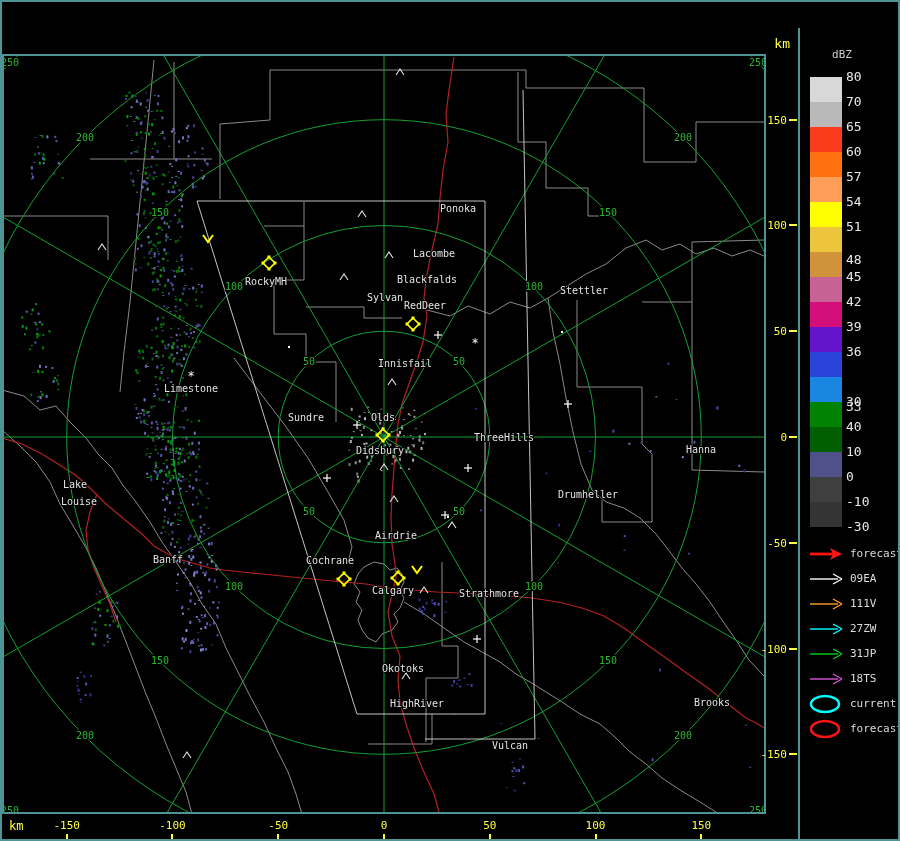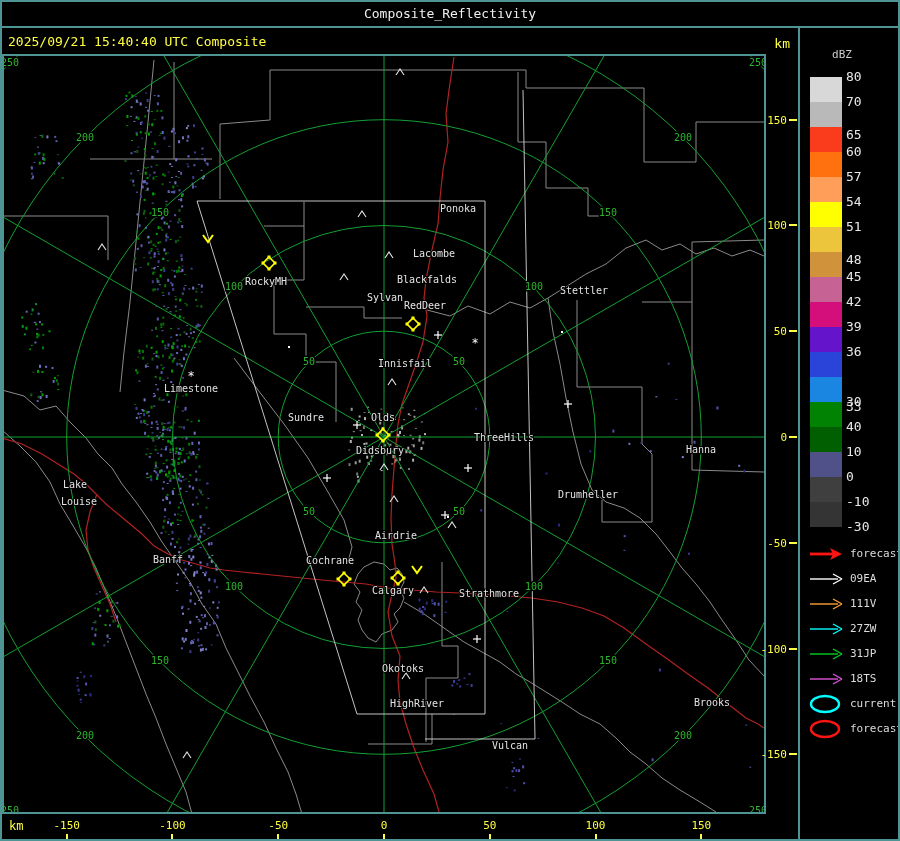--- a/index.html
+++ b/index.html
@@ -25,26 +25,20 @@
   .sbox{position:absolute;left:10px;width:32px;height:25px;}
   .slbl{position:absolute;left:46px;height:16px;line-height:16px;color:#e8e8e8;font-size:13px;transform:translateY(-50%);}
   .lrow{position:absolute;left:8px;height:20px;}
   .lrow svg{position:absolute;left:0;top:0;}
   .lrow .ltxt{position:absolute;left:42px;top:3px;color:#dcdcdc;font-size:11px;white-space:nowrap;}
 </style>
 </head>
 <body>
 
 <div class="window">
-  <div class="titlebar">
-    <span>Composite_Reflectivity</span>
-  </div>
-  <div class="daterow">
-    <span class="date">2025/09/21 15:40:40 UTC Composite</span>
-  </div>
   <span class="km-top" style="position:absolute;right:108px;top:34px;">km</span>
   <div class="map-box">
     <svg id="map-svg" width="760" height="756" viewBox="2 54 760 756">
         <rect x="2" y="54" width="760" height="756" fill="#000"></rect>
         <polyline points="268,118 268,68 524,68 524,86 642,86" fill="none" stroke="#8a8a8a" stroke-width="1"></polyline>
         <polyline points="218,122 268,118" fill="none" stroke="#8a8a8a" stroke-width="1"></polyline>
         <polyline points="218,122 218,197" fill="none" stroke="#8a8a8a" stroke-width="1"></polyline>
         <polyline points="302,200 302,278 272,278 272,332 304,332 304,360 334,360 334,420" fill="none" stroke="#8a8a8a" stroke-width="1"></polyline>
         <polyline points="262,224 302,224" fill="none" stroke="#8a8a8a" stroke-width="1"></polyline>
         <polyline points="304,305 362,305 362,316 400,316" fill="none" stroke="#8a8a8a" stroke-width="1"></polyline>
@@ -1264,21 +1258,21 @@
         <div class="sbox" style="top: 299px; background: rgb(100, 20, 203);"></div>
         <div class="sbox" style="top: 324px; background: rgb(42, 68, 218);"></div>
         <div class="sbox" style="top: 349px; background: rgb(27, 133, 226);"></div>
         <div class="sbox" style="top: 374px; background: rgb(2, 130, 2);"></div>
         <div class="sbox" style="top: 399px; background: rgb(1, 94, 1);"></div>
         <div class="sbox" style="top: 424px; background: rgb(81, 81, 137);"></div>
         <div class="sbox" style="top: 449px; background: rgb(63, 63, 63);"></div>
         <div class="sbox" style="top: 474px; background: rgb(52, 52, 52);"></div>
         <span class="slbl" style="top: 49px;">80</span>
         <span class="slbl" style="top: 74px;">70</span>
-        <span class="slbl" style="top: 99px; margin-top: 8px;">65</span>
+        <span class="slbl" style="top: 99px;">65</span>
         <span class="slbl" style="top: 124px;">60</span>
         <span class="slbl" style="top: 149px;">57</span>
         <span class="slbl" style="top: 174px;">54</span>
         <span class="slbl" style="top: 199px;">51</span>
         <span class="slbl" style="top: 232px;">48</span>
         <span class="slbl" style="top: 249px;">45</span>
         <span class="slbl" style="top: 274px;">42</span>
         <span class="slbl" style="top: 299px;">39</span>
         <span class="slbl" style="top: 324px;">36</span>
         <span class="slbl" style="top: 349px; margin-top: 30px;">33</span>

